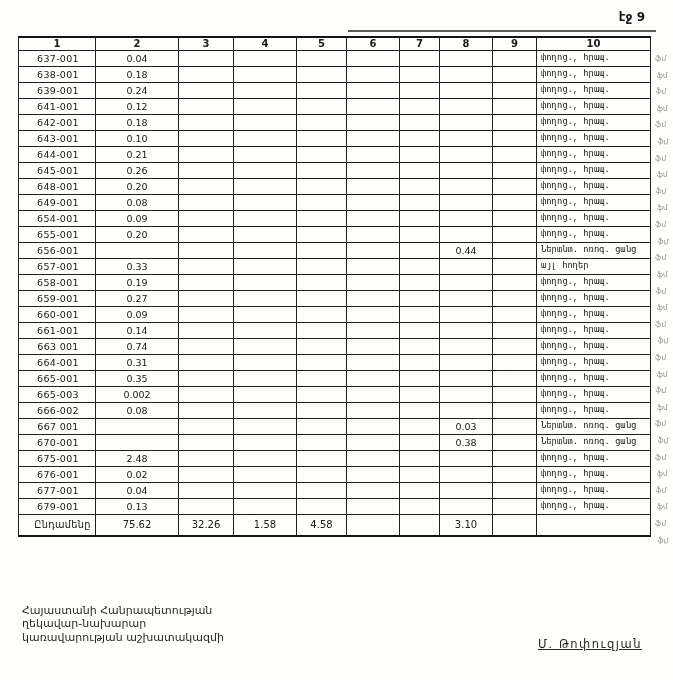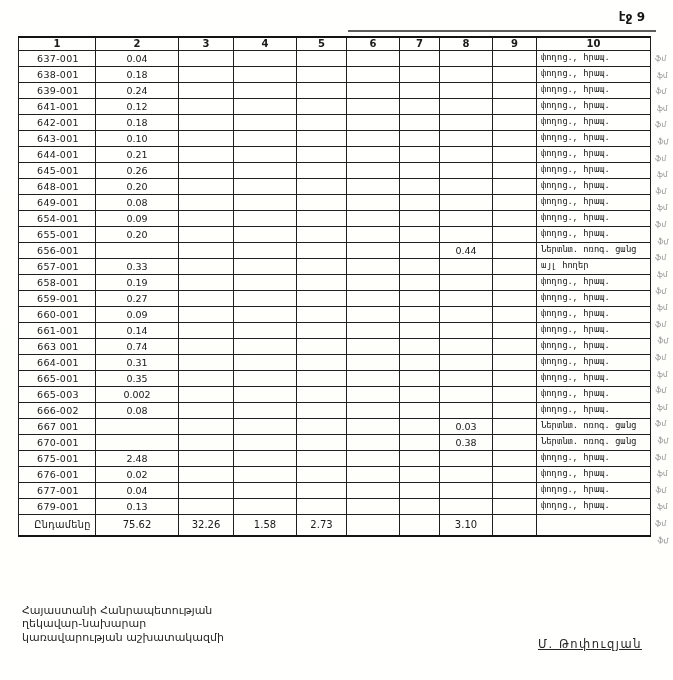--- a/index.html
+++ b/index.html
@@ -456,21 +456,21 @@
           <td class="c9"></td>
           <td class="c10">փողոց., հրապ.</td>
         </tr>
       </tbody>
     <tfoot>
       <tr>
           <td class="c1">Ընդամենը</td>
           <td class="c2">75.62</td>
           <td class="c3">32.26</td>
           <td class="c4">1.58</td>
-          <td class="c5">2.73</td>
+          <td class="c5">4.58</td>
           <td class="c6"></td>
           <td class="c7"></td>
           <td class="c8">3.10</td>
           <td class="c9"></td>
           <td class="c10"></td>
         </tr>
     </tfoot>
   </table>
 
   <div class="margin-marks">

